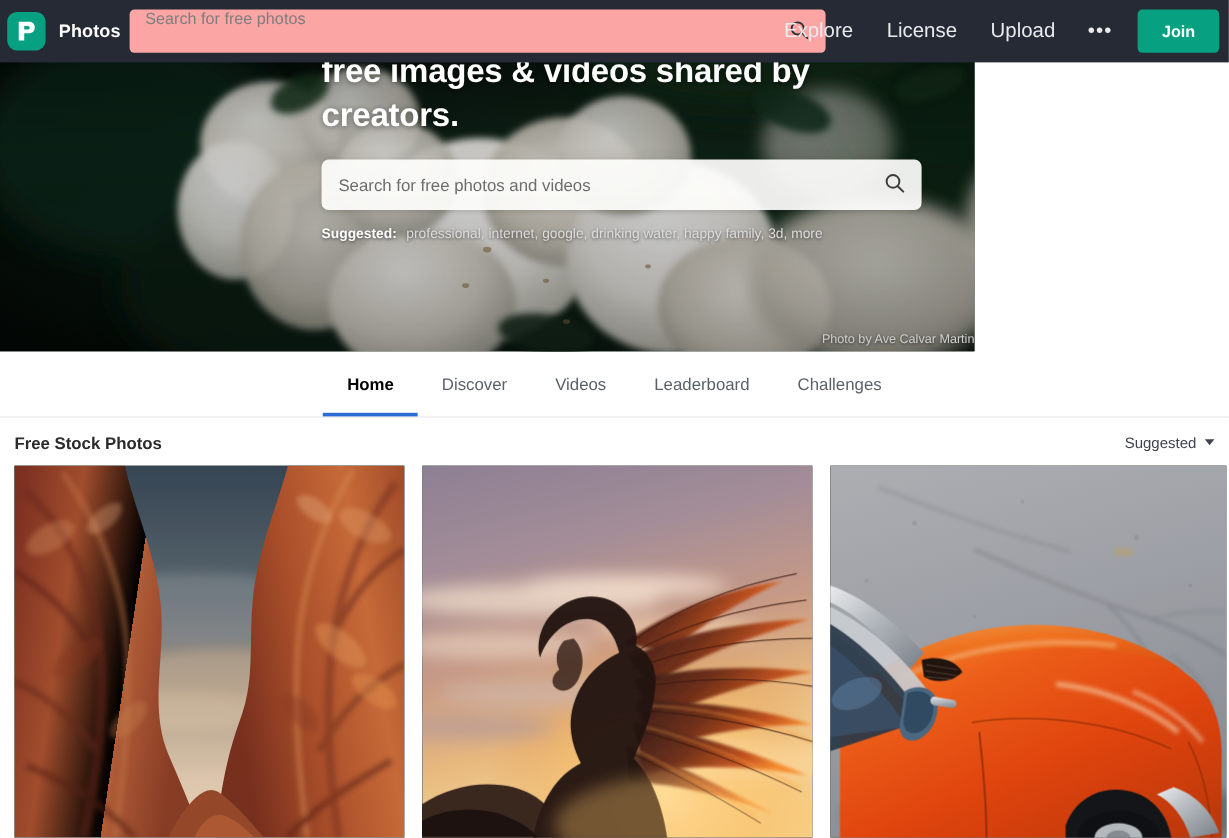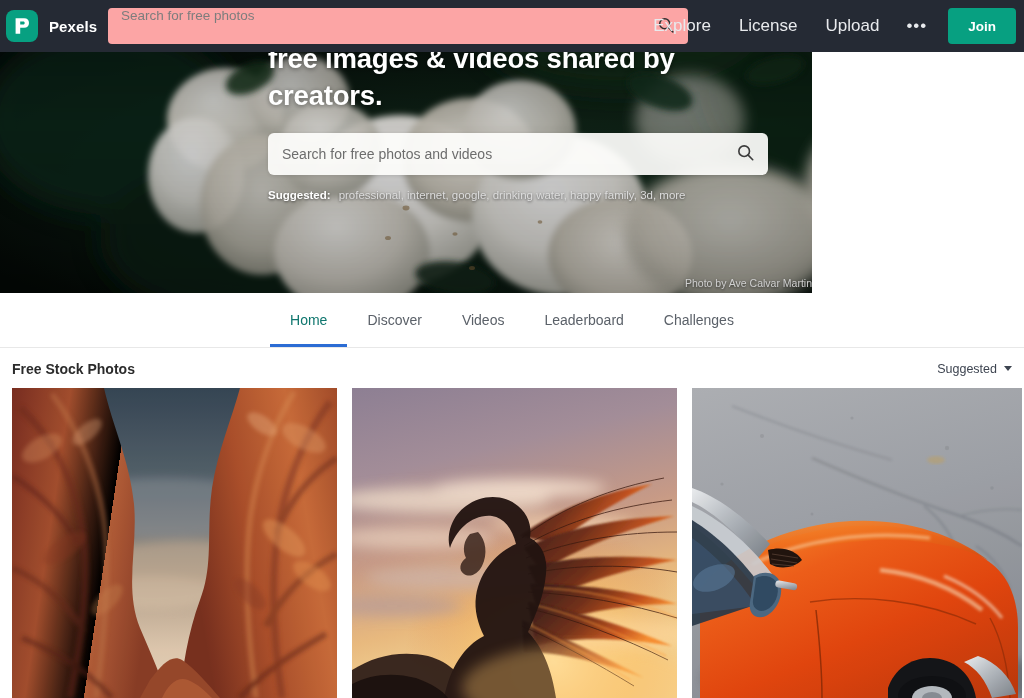--- a/index.html
+++ b/index.html
@@ -121,21 +121,21 @@
     position: absolute; top: 293px; left: 0;
     width: 1024px; height: 55px;
     background: #fff; border-bottom: 1px solid #e8e8e8;
     display: flex; align-items: flex-start; justify-content: center;
   }
   .tab {
     font-size: 14px; color: #5b6169; cursor: pointer;
     padding: 19px 20px 0 20px; height: 54px;
     border-bottom: 3px solid transparent; white-space: nowrap;
   }
-  .tab.active { color: #0f766e; border-bottom-color: #2b6cd4; font-weight: normal; }
+  .tab.active { color: #000000; border-bottom-color: #2b6cd4; font-weight: bold; }
 
   
   .section-head {
     position: absolute; top: 349px; left: 0;
     width: 1024px; height: 39px;
     display: flex; align-items: center;
   }
   .section-title {
     position: absolute; left: 12px;
     font-size: 14px; font-weight: bold; color: #2b2b2b;
@@ -286,21 +286,21 @@
 </div>
 
 <div class="topbar">
   <div class="brand">
     <div class="logo-mark">
       <svg class="logo-glyph" width="16" height="18" viewBox="0 0 16 18">
         <path d="M1.6 1.2 H10.2 C13.3 1.2 15.0 3.2 15.0 6.0 C15.0 8.9 13.2 10.8 10.1 10.8 H6.2 V16.8 H1.6 Z
                  M6.2 4.6 V7.6 H9.3 C10.2 7.6 10.7 7.0 10.7 6.1 C10.7 5.2 10.2 4.6 9.3 4.6 Z" fill="#ffffff" fill-rule="evenodd"></path>
       </svg>
     </div>
-    <span class="brand-name">Pexels</span>
+    <span class="brand-name">Photos</span>
   </div>
 
   <div class="nav-search">
     <input type="text" placeholder="Search for free photos" style="">
     <button class="nav-search-btn">
       <span>
         <svg width="18" height="18" viewBox="0 0 20 20" fill="none" stroke="#2f2f2f" stroke-width="1.7">
           <circle cx="8.6" cy="8.6" r="5.6"></circle>
             <line x1="12.8" y1="12.8" x2="17.6" y2="17.6" stroke-linecap="round"></line>
         </svg>

